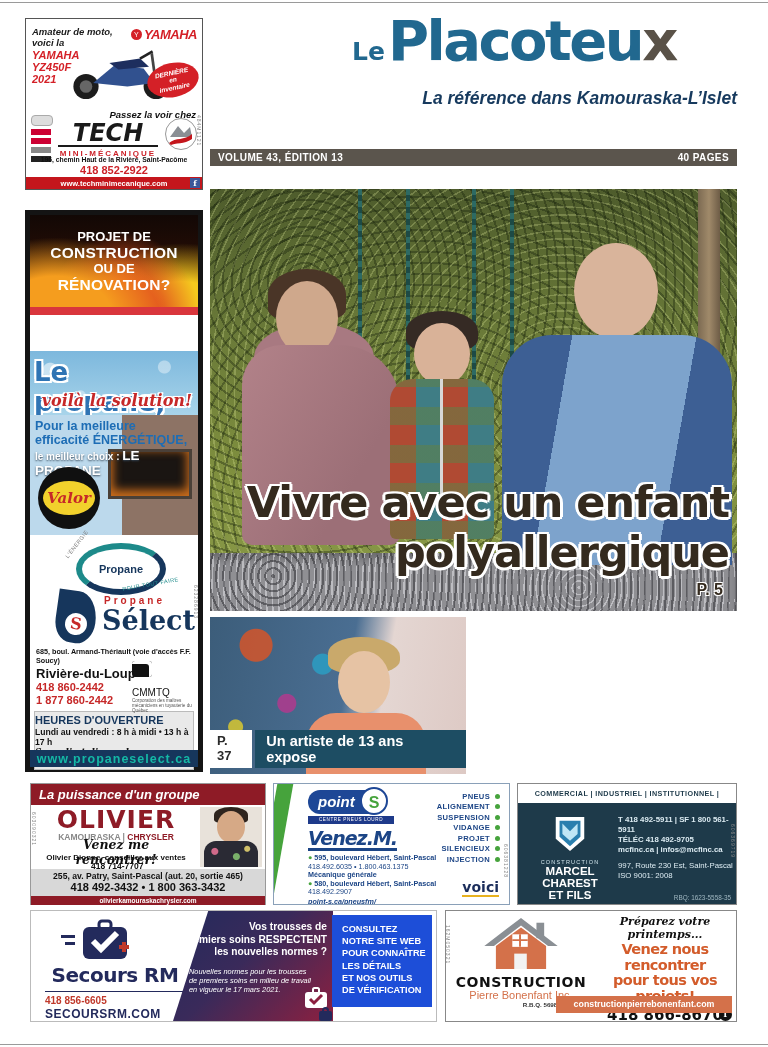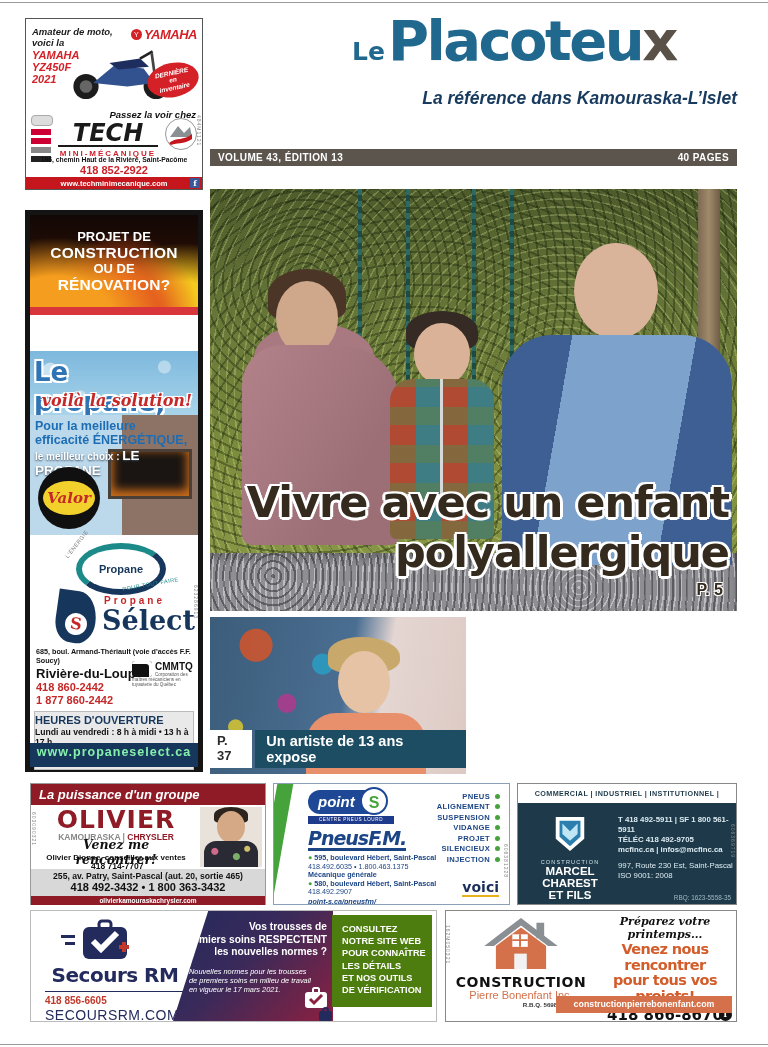--- a/index.html
+++ b/index.html
@@ -164,27 +164,27 @@
      width:22px;height:22px;text-align:center;font-weight:bold;font-size:16px;line-height:22px;font-family:"DejaVu Serif",serif;}
   .p-brand .b1{position:absolute;left:74px;top:4px;color:#c62828;font-weight:bold;font-size:10px;letter-spacing:3px;}
   .p-brand .b2{position:absolute;left:72px;top:14px;color:#16365c;font-weight:bold;font-size:27px;font-family:"DejaVu Serif",serif;}
   .p-addr{position:relative;padding:0 6px;height:62px;}
   .p-addr .a1{font-weight:bold;font-size:7.2px;}
   .p-addr .a2{font-weight:bold;font-size:13px;margin-top:1px;}
   .p-addr .ph{font-weight:bold;font-size:11px;color:#c62828;line-height:13px;}
   .p-cmmtq{position:absolute;right:4px;top:14px;width:62px;}
   .p-cmmtq .ic{width:20px;height:16px;background:#111;border-radius:3px;float:left;margin-right:3px;
      box-shadow:inset -3px 3px 0 #fff;}
-  .p-cmmtq .cn{font-weight:bold;font-size:10px;}
+  .p-cmmtq .cn{font-weight:normal;font-size:10px;margin-top:26px;}
   .p-cmmtq .cs{font-size:4.6px;color:#555;line-height:5px;}
   .p-hours{margin:2px 4px 0;background:#e9e9e9;border:1px solid #bbb;padding:2px 0;}
   .p-hours .h1{color:#16365c;font-weight:bold;font-size:11px;}
   .p-hours .h2{font-size:8.6px;font-weight:bold;margin-top:1px;}
   .p-hours .h3{font-size:9px;font-weight:bold;font-style:italic;font-family:"DejaVu Serif",serif;}
-  .p-web{position:absolute;left:0;bottom:0;width:100%;height:24px;background:#16365c;color:#86efac;
+  .p-web{position:absolute;left:0;bottom:0;width:100%;height:17px;background:#16365c;color:#14b8a6;
      font-weight:bold;font-size:12.5px;letter-spacing:1px;text-align:center;line-height:19px;}
 
   
   .olivier{position:absolute;left:30px;top:783px;width:236px;height:122px;border:1px solid #999;box-sizing:border-box;background:#fff;}
   .o-top{height:21px;background:#8e1b26;color:#fff;font-style:italic;font-weight:bold;font-size:13px;line-height:21px;padding-left:8px;}
   .o-body{position:relative;height:64px;}
   .o-logo{position:absolute;left:10px;top:2px;width:150px;text-align:center;}
   .o-logo .ol{font-family:"DejaVu Sans",sans-serif;font-weight:bold;font-size:25px;letter-spacing:1px;color:#8e1b26;line-height:25px;}
   .o-logo .os{font-size:8.5px;font-weight:bold;color:#888;}
   .o-logo .os b{color:#8e1b26;}
@@ -236,28 +236,28 @@
   .c-contact .w{font-weight:bold;}
   .c-contact .gap{height:6px;}
   .c-rbq{position:absolute;right:5px;bottom:3px;font-size:6.4px;color:#9fb6c0;}
 
   
   .secours{position:absolute;left:30px;top:910px;width:407px;height:112px;border:1px solid #bbb;box-sizing:border-box;background:#fff;overflow:hidden;}
   .s-kit{position:absolute;left:28px;top:8px;}
   .s-brand{position:absolute;left:14px;top:52px;width:140px;text-align:center;font-family:"DejaVu Sans",sans-serif;
      font-weight:bold;font-size:20px;color:#232a5c;letter-spacing:-.5px;border-bottom:1px solid #232a5c;padding-bottom:4px;}
   .s-phone{position:absolute;left:14px;top:84px;font-weight:bold;font-size:10px;color:#c0392b;}
-  .s-web{position:absolute;left:14px;top:96px;font-weight:normal;font-size:14px;color:#232a5c;letter-spacing:.5px;}
+  .s-web{position:absolute;left:14px;top:96px;font-weight:bold;font-size:12px;color:#232a5c;letter-spacing:.5px;}
   .s-grad{position:absolute;left:142px;top:0;width:160px;height:100%;
      background:linear-gradient(135deg,#232a5c 0%,#3a2a5a 45%,#8c2040 100%);
      clip-path:polygon(22% 0,100% 0,100% 100%,0 100%);}
   .s-q{position:absolute;left:150px;top:10px;width:146px;text-align:right;color:#fff;font-weight:bold;font-size:10.2px;line-height:12.5px;}
   .s-note{position:absolute;left:158px;top:56px;width:138px;text-align:left;color:#fff;font-style:italic;font-size:7.4px;line-height:9px;}
   .s-kit2{position:absolute;left:272px;top:76px;}
-  .s-red{position:absolute;right:4px;top:4px;bottom:14px;width:100px;background:#4d7c0f;color:#fff;
+  .s-red{position:absolute;right:4px;top:4px;bottom:14px;width:100px;background:#1d4ed8;color:#fff;
      font-weight:bold;font-size:9.2px;line-height:12.2px;padding:8px 0 0 10px;box-sizing:border-box;}
   .s-lock{position:absolute;right:104px;bottom:0px;width:13px;height:10px;background:#232a5c;border-radius:2px;}
   .s-lock:before{content:"";position:absolute;left:3px;top:-4px;width:7px;height:6px;border:2px solid #232a5c;border-bottom:none;border-radius:5px 5px 0 0;box-sizing:border-box;}
 
   
   .bonenfant{position:absolute;left:445px;top:910px;width:292px;height:112px;border:1px solid #888;box-sizing:border-box;background:#fff;}
   .b-left{position:absolute;left:0;top:4px;width:150px;text-align:center;}
   .b-c1{font-family:"DejaVu Sans",sans-serif;font-weight:bold;font-size:14px;letter-spacing:.5px;color:#111;line-height:14px;}
   .b-c2{font-size:11px;color:#d4714a;line-height:12px;}
   .b-rbq{font-weight:bold;font-size:6.2px;color:#333;text-align:right;padding-right:14px;}
@@ -456,21 +456,21 @@
 
   <div class="points">
     <div class="ps-stripe"></div>
     <div class="ps-logo">
       <div class="ps-pill">
         <span>point</span>
         <span class="s">S</span>
       </div>
       <div class="ps-tag">CENTRE PNEUS LOURD</div>
     </div>
-    <div class="ps-fm">PneusF.M.</div>
+    <div class="ps-fm">Venez.M.</div>
     <div class="ps-services">
       <div class="row">
           <span>PNEUS</span>
           <i></i>
         </div>
       <div class="row">
           <span>ALIGNEMENT</span>
           <i></i>
         </div>
       <div class="row">

